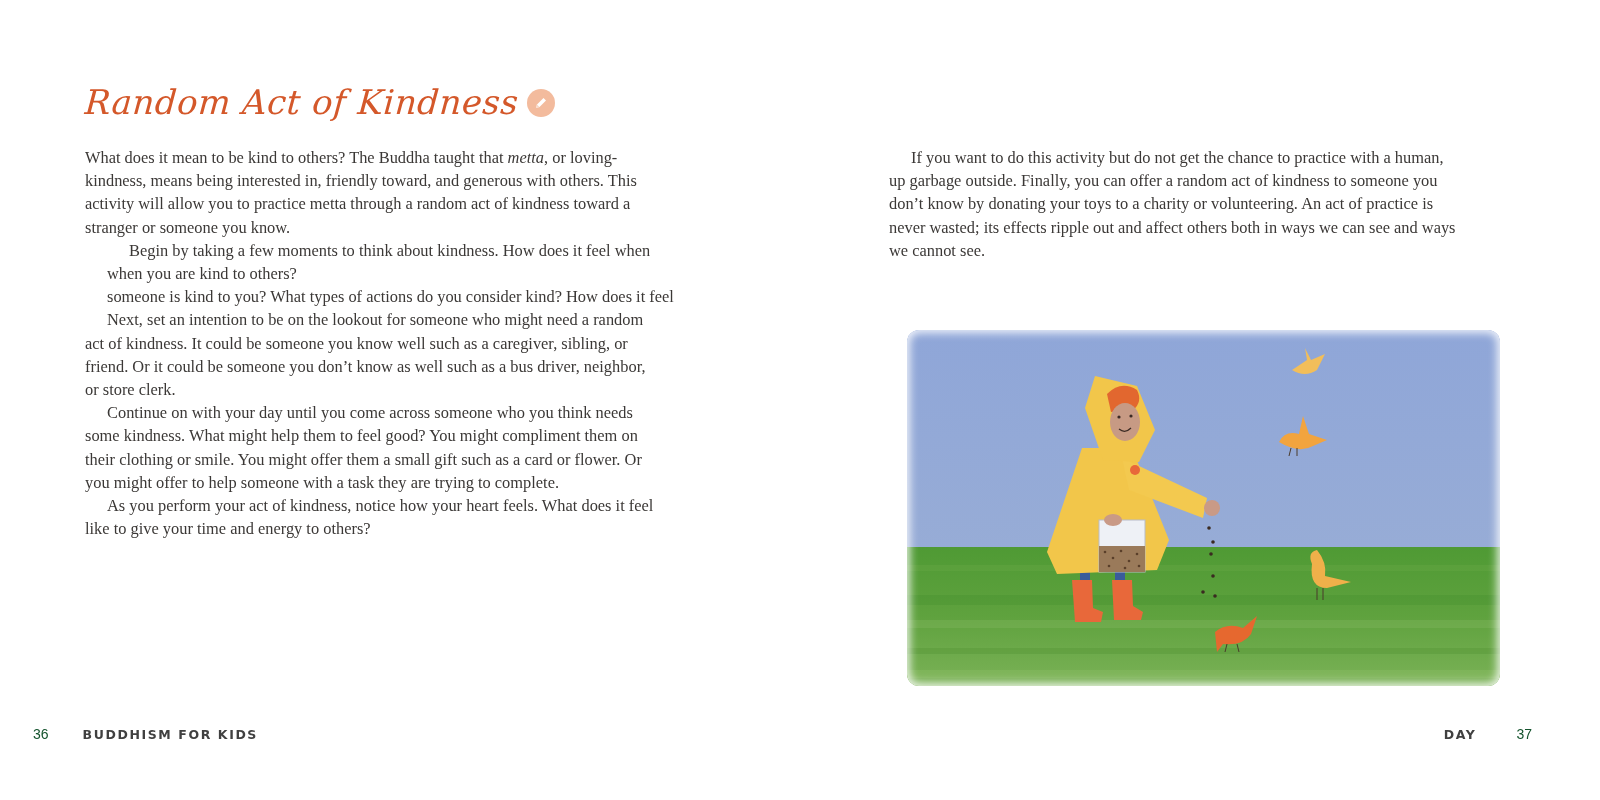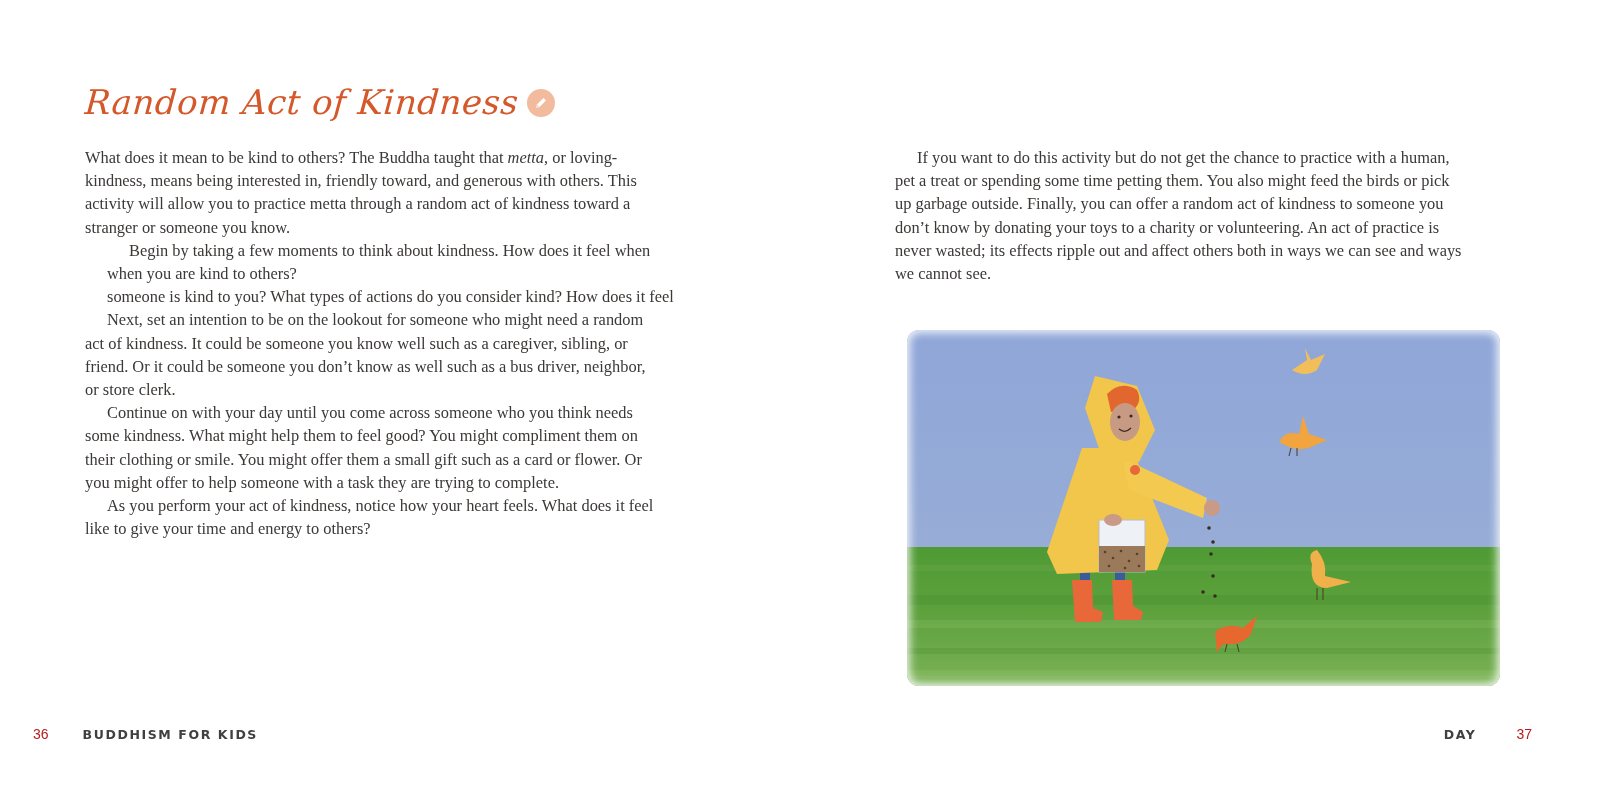--- a/index.html
+++ b/index.html
@@ -21,42 +21,42 @@
     width: 28px; height: 28px; border-radius: 50%; background: #f3bb9d; margin-left: 8px;
     display: flex; align-items: center; justify-content: center; margin-top: 2px;
   }
 
   .body-text {
     position: absolute; font-size: 16.4px; line-height: 23.2px; color: #3b3836;
   }
   .body-text p { margin: 0; }
   .body-text p.indent { text-indent: 22px; }
   .left-text { left: 85px; top: 146px; width: 600px; }
-  .right-text { left: 95px; top: 146px; width: 606px; }
+  .right-text { left: 89px; top: 146px; width: 606px; }
   .line { display: block; white-space: nowrap; }
   .illus-frame {
     position: absolute; left: 907px; top: 330px; width: 593px; height: 356px;
     border-radius: 12px; overflow: hidden;
     box-shadow: 0 0 10px 4px rgba(255,255,255,0.9) inset;
     filter: saturate(1);
   }
   .illus-frame svg { display: block; }
   .illus-fade {
     position: absolute; inset: 0; border-radius: 12px;
     box-shadow: inset 0 0 8px 3px rgba(255,255,255,0.85);
     pointer-events: none;
   }
 
   .footer {
     position: absolute; top: 726px; font-family: "DejaVu Sans", "Liberation Sans", sans-serif;
     font-size: 13px; display: flex; align-items: center;
   }
   .footer-left { left: 33px; }
   .footer-right { right: 68px; }
-  .page-num { color: #b91c1c; font-family: "Liberation Sans", sans-serif; font-size: 14px; }
+  .page-num { color: #14532d; font-family: "Liberation Sans", sans-serif; font-size: 14px; }
   .running-head { color: #404040; font-weight: bold; letter-spacing: 1.6px; font-size: 12.5px; }
   .footer-left .running-head { margin-left: 34px; }
   .footer-right .page-num { margin-left: 40px; }
 </style>
 </head>
 <body>
 
 <div class="page page-left">
   <div class="title-row">
     <h1 class="title">Random Act of Kindness</h1>
@@ -101,21 +101,20 @@
   <div class="footer footer-left">
     <span class="page-num">36</span>
     <span class="running-head">BUDDHISM FOR KIDS</span>
   </div>
 </div>
 
 <div class="page page-right">
   <div class="body-text right-text">
     <p>
       <span class="line" style="padding-left:22px">If you want to do this activity but do not get the chance to practice with a human,</span>
-      <span class="line">pet a treat or spending some time petting them. You also might feed the birds or pick</span>
       <span class="line">up garbage outside. Finally, you can offer a random act of kindness to someone you</span>
       <span class="line">don’t know by donating your toys to a charity or volunteering. An act of practice is</span>
       <span class="line">never wasted; its effects ripple out and affect others both in ways we can see and ways</span>
       <span class="line">we cannot see.</span>
     </p>
   </div>
 
   <div class="footer footer-right">
     <span class="running-head">DAY</span>
     <span class="page-num">37</span>

